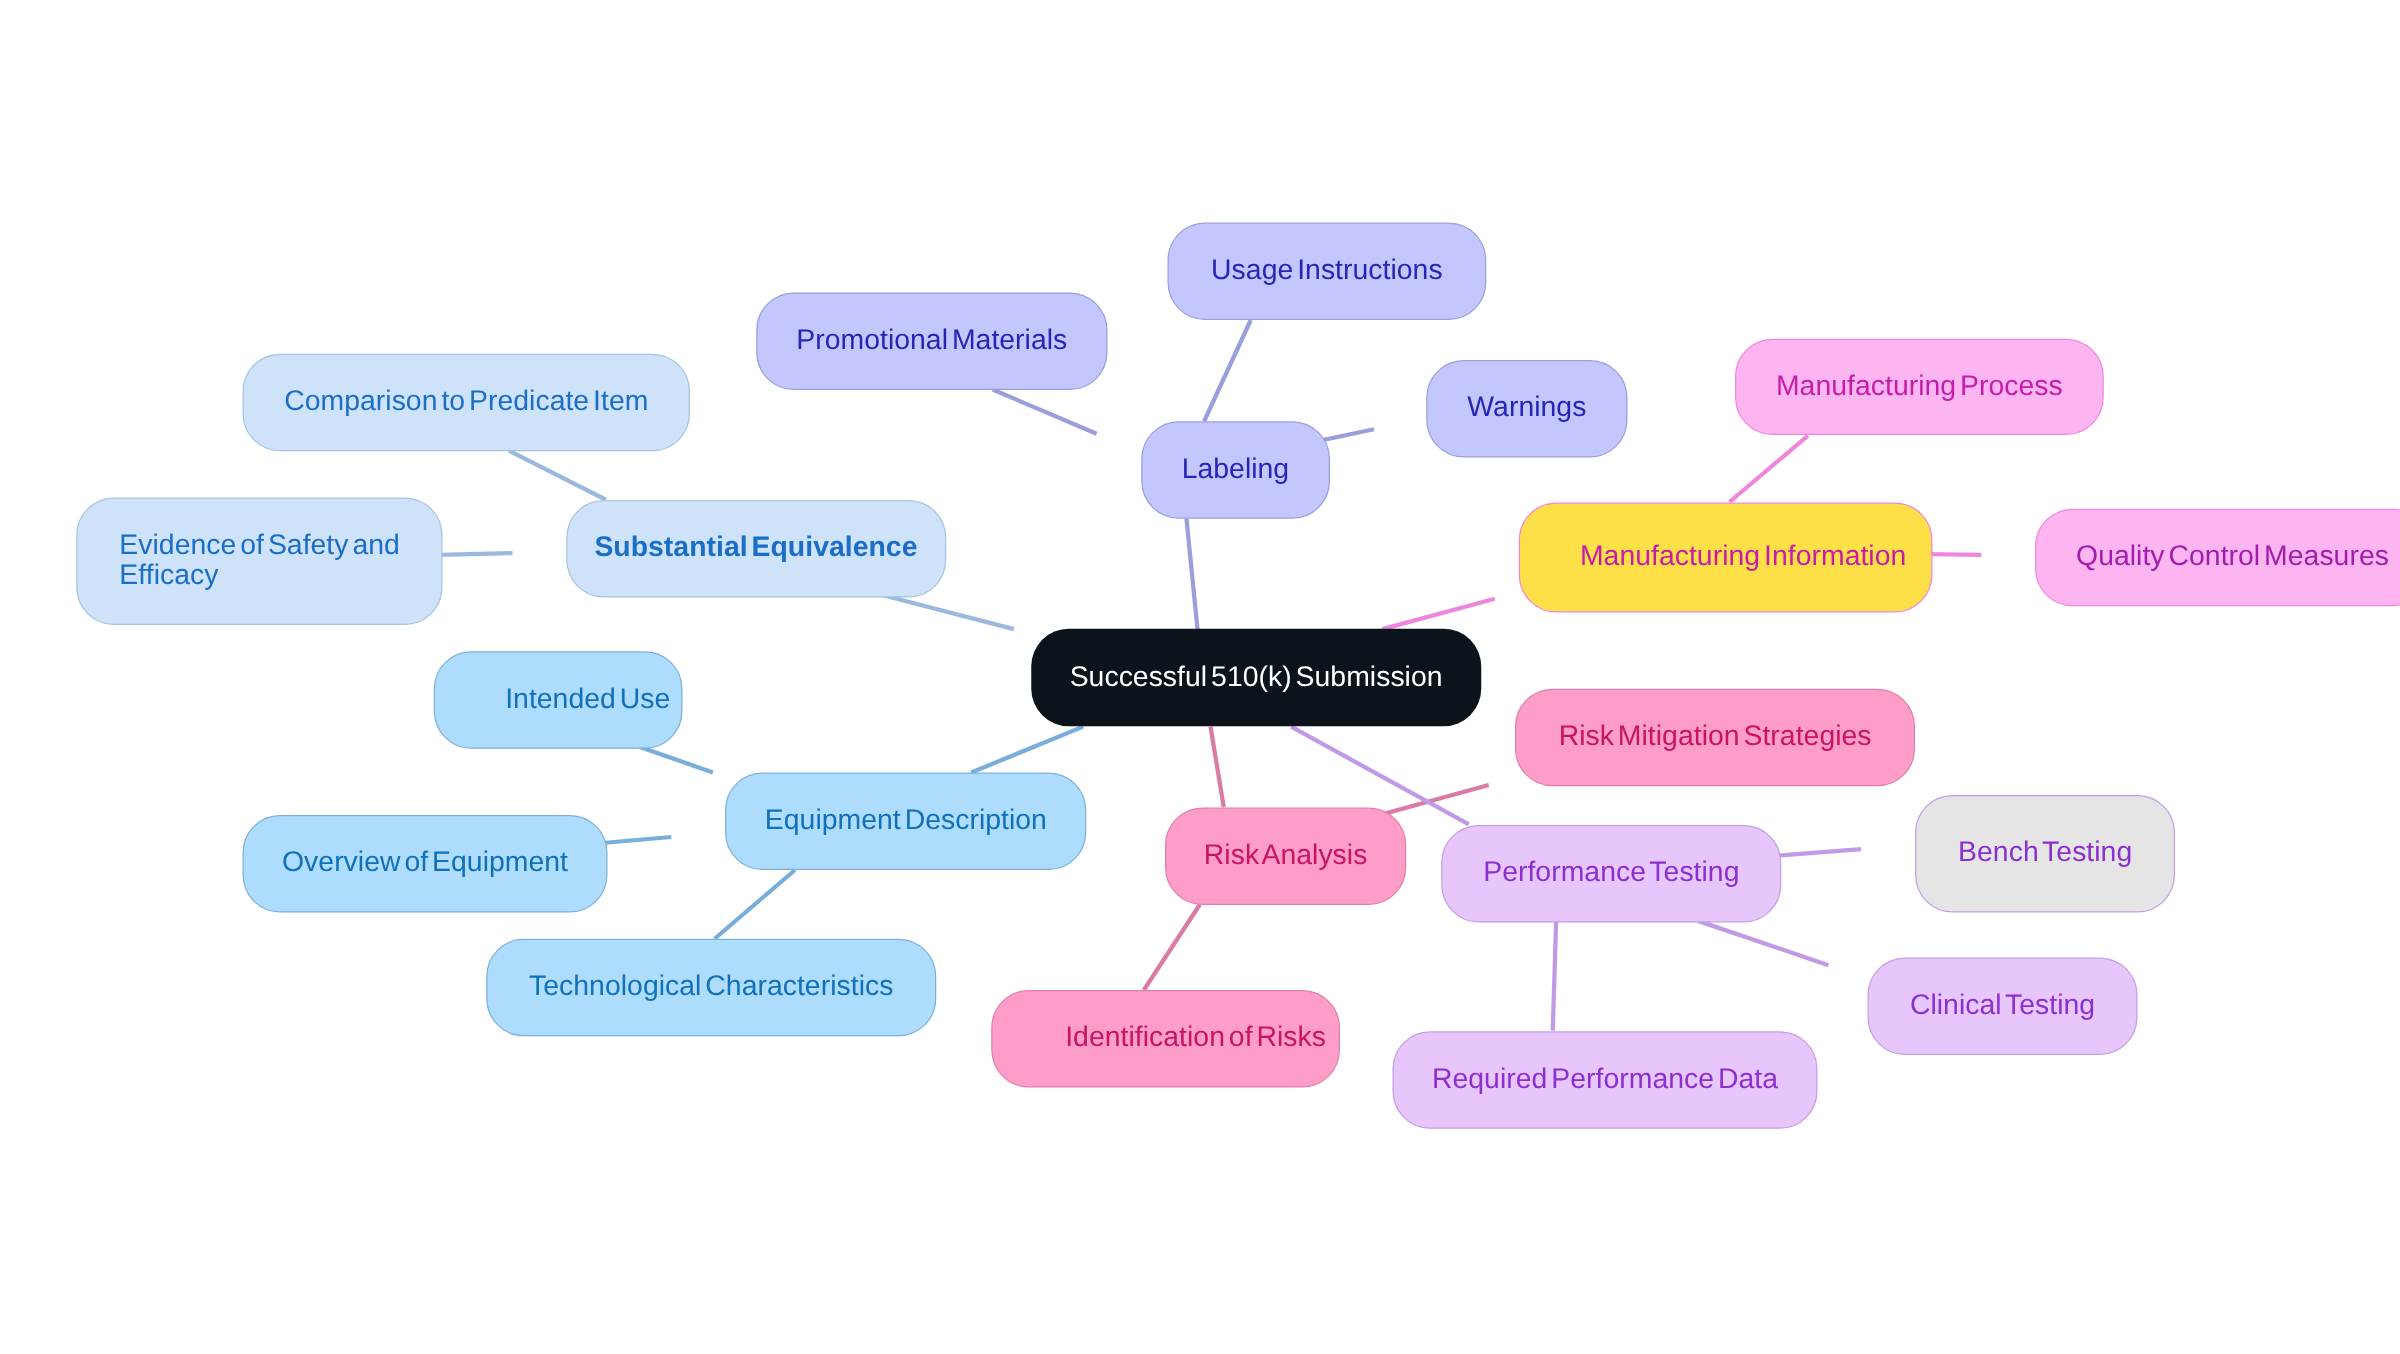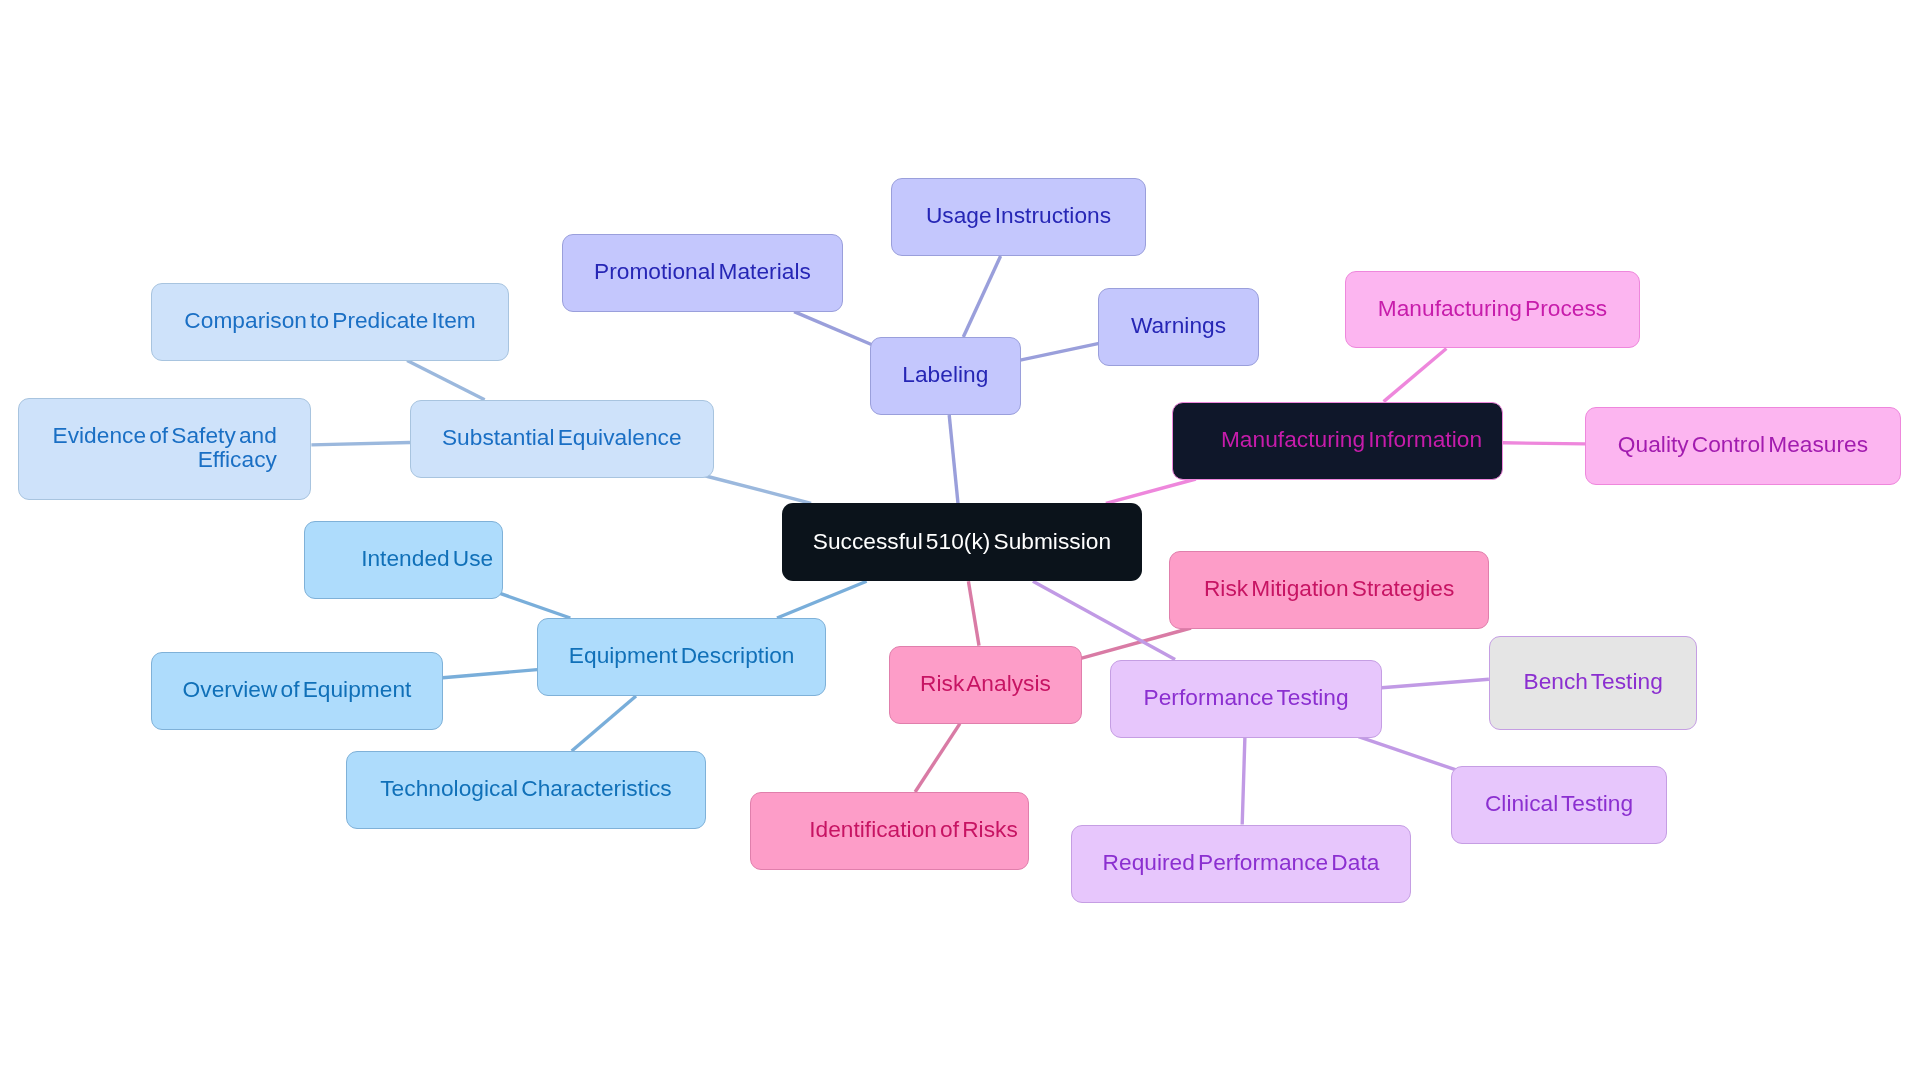--- a/index.html
+++ b/index.html
@@ -6,21 +6,21 @@
   html,body{margin:0;padding:0;background:#ffffff;}
   body{width:1920px;height:1083px;overflow:hidden;
        font-family:"Liberation Sans","DejaVu Sans",sans-serif;
        -webkit-font-smoothing:antialiased;}
   #mindmap{position:relative;width:1920px;height:1083px;background:#ffffff;}
   #edge-layer{position:absolute;left:0;top:0;width:1920px;height:1083px;}
   #edge-layer path{fill:none;stroke-width:3.4;stroke-linecap:butt;}
   #node-layer{position:absolute;left:0;top:0;width:1920px;height:1083px;}
   .node{position:absolute;box-sizing:border-box;display:flex;align-items:center;
         justify-content:center;border-style:solid;border-width:1.4px;
-        border-radius:11px;text-align:right;}
+        border-radius:30px;text-align:left;margin-left:43px;}
   .node .lbl{font-size:22.7px;line-height:24.9px;letter-spacing:0.03px;word-spacing:-3.2px;white-space:pre;
              position:relative;top:-1.1px;display:block;}
   .node-root{border-width:0;}
 </style>
 </head>
 <body>
 
 <div id="mindmap">
 
   <svg id="edge-layer" viewBox="0 0 1920 1083" width="1920" height="1083">
@@ -44,21 +44,21 @@
     <path d="M1358.5,736.7L1462.7,772.2" stroke="#c19ae5"></path>
     <path d="M1105.9,503.3L1195.8,479.0" stroke="#ee87dc"></path>
     <path d="M1383.6,401.6L1446.4,348.5" stroke="#ee87dc"></path>
     <path d="M1503.0,442.8L1585.0,443.9" stroke="#ee87dc"></path>
   </svg>
 
   <div id="node-layer">
   <div class="node node-root" style="left:781.8px;top:503.3px;width:360.2px;height:78px;background:#0b131b;border-color:#0b131b;color:#ffffff;">
         <span class="lbl">Successful 510(k) Submission</span>
       </div>
-  <div class="node node-blue-a" style="left:410px;top:399.8px;width:303.5px;height:78px;background:#cee2fa;border-color:#a8c4df;color:#1a6fc4;">
+  <div class="node node-blue-a" style="left:410px;top:399.8px;width:303.5px;height:78px;background:#cee2fa;border-color:#a8c4df;color:#1a6fc4;font-weight:bold;">
         <span class="lbl">Substantial Equivalence</span>
       </div>
   <div class="node node-blue-a" style="left:150.9px;top:282.5px;width:358.3px;height:78px;background:#cee2fa;border-color:#a8c4df;color:#1a6fc4;">
         <span class="lbl">Comparison to Predicate Item</span>
       </div>
   <div class="node node-blue-a" style="left:18px;top:397.5px;width:293.4px;height:102px;background:#cee2fa;border-color:#a8c4df;color:#1a6fc4;">
         <span class="lbl"><span class="ln">Evidence of Safety and</span><br><span class="ln">Efficacy</span></span>
       </div>
   <div class="node node-lav" style="left:869.7px;top:337px;width:151.3px;height:78px;background:#c4c7fd;border-color:#9a9fdb;color:#2626b5;">
         <span class="lbl">Labeling</span>
@@ -98,21 +98,21 @@
       </div>
   <div class="node node-purple" style="left:1071px;top:824.5px;width:340px;height:78px;background:#e7c6fc;border-color:#c59ee3;color:#8b2fd0;">
         <span class="lbl">Required Performance Data</span>
       </div>
   <div class="node node-purple" style="left:1488.9px;top:636px;width:208.5px;height:94px;background:#e5e5e5;border-color:#c59ee3;color:#8b2fd0;">
         <span class="lbl">Bench Testing</span>
       </div>
   <div class="node node-purple" style="left:1451px;top:766px;width:216px;height:78px;background:#e7c6fc;border-color:#c59ee3;color:#8b2fd0;">
         <span class="lbl">Clinical Testing</span>
       </div>
-  <div class="node node-magenta" style="left:1172px;top:401.6px;width:331px;height:78px;background:#0f172a;border-color:#ee87dc;color:#c71cab;padding-left:28px;">
+  <div class="node node-magenta" style="left:1172px;top:401.6px;width:331px;height:88px;background:#fde047;border-color:#ee87dc;color:#c71cab;padding-left:28px;">
         <span class="lbl">Manufacturing Information</span>
       </div>
   <div class="node node-magenta" style="left:1345px;top:270.6px;width:295px;height:77.9px;background:#fcb5f0;border-color:#ee87dc;color:#c71cab;">
         <span class="lbl">Manufacturing Process</span>
       </div>
   <div class="node node-magenta" style="left:1585px;top:407px;width:316px;height:78px;background:#fcb5f0;border-color:#ee87dc;color:#a21caf;">
         <span class="lbl">Quality Control Measures</span>
       </div>
   </div>
 

